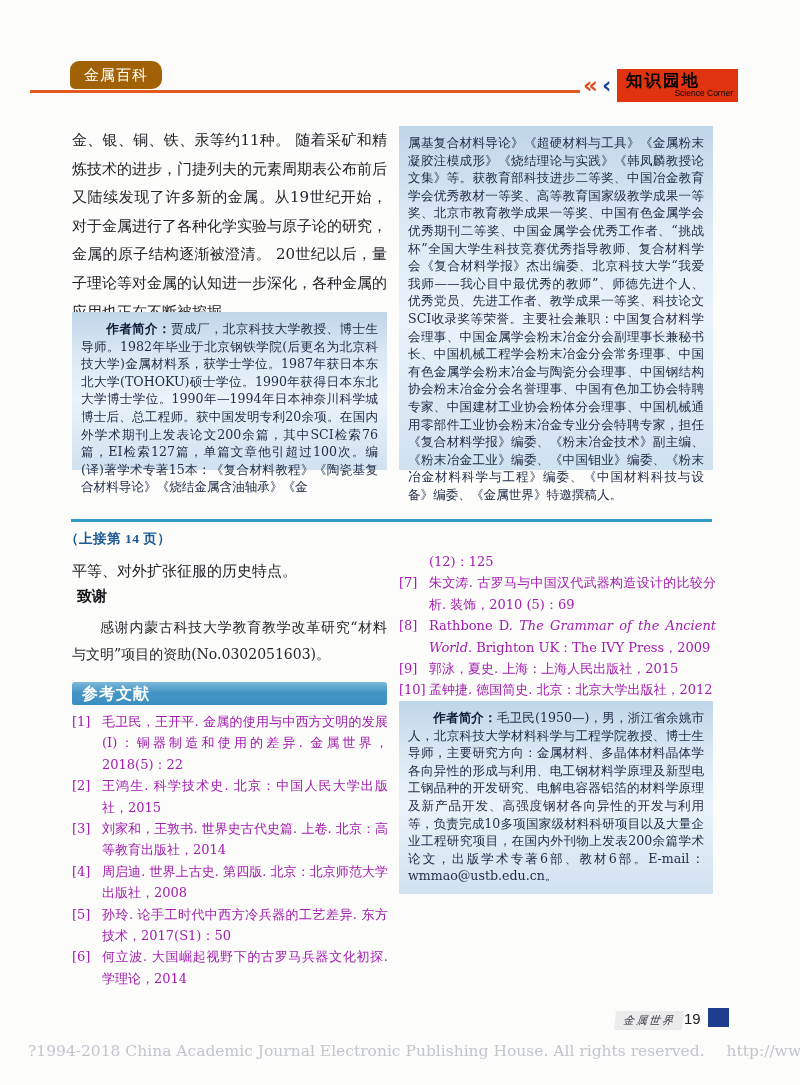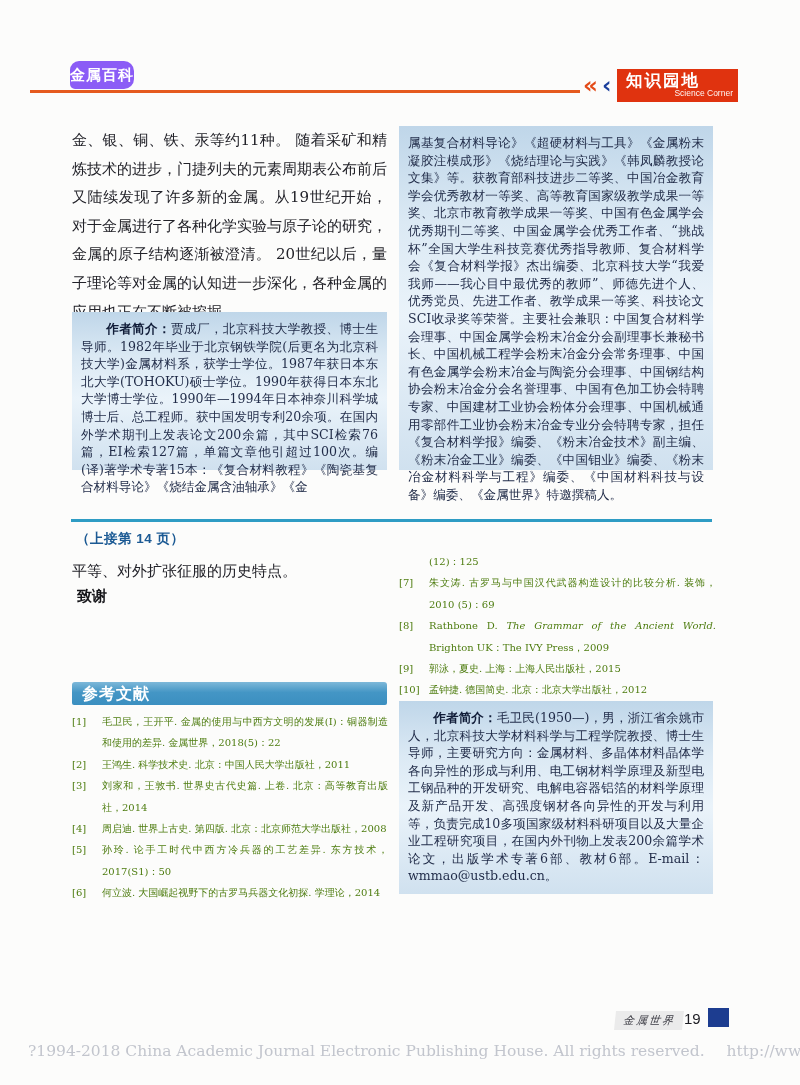--- a/index.html
+++ b/index.html
@@ -2,32 +2,32 @@
 <html><head>
 <meta charset="utf-8">
 <style>
   html,body{margin:0;padding:0;background:#ffffff;}
   #page{
     position:relative;width:800px;height:1085px;background:#fcfcfb;
     font-family:"DejaVu Serif",serif;color:#24242c;overflow:hidden;
   }
   
   .badge-left{
-    position:absolute;left:70px;top:61px;height:22px;padding:3px 0;
-    background:#8b5cf6;border-radius:9px 10px 10px 5px;
-    color:#fff;font-family:"Liberation Sans",sans-serif;font-weight:bold;
+    position:absolute;left:70px;top:61px;height:22px;padding:3px 14px;
+    background:#a16207;border-radius:9px 10px 10px 5px;
+    color:#fff;font-family:"Liberation Sans",sans-serif;font-weight:normal;
     font-size:15px;line-height:22px;letter-spacing:1px;
   }
   .header-line{position:absolute;left:30px;top:90px;width:550px;height:3px;background:#e55a1e;}
   .chev{position:absolute;top:72px;font-family:"DejaVu Sans",sans-serif;font-weight:bold;font-size:23px;}
   .chev-double{left:583px;color:#e34a18;}
   .chev-single{left:602px;color:#1b3f9c;}
   .badge-right{
     position:absolute;left:617px;top:69px;width:121px;height:33px;background:#e0330f;
-    color:#ffffff;font-family:"Liberation Sans",sans-serif;
+    color:#000000;font-family:"Liberation Sans",sans-serif;
   }
   .badge-right .t{display:block;font-size:16.5px;font-weight:bold;letter-spacing:2px;margin:3px 0 0 9px;line-height:17px;}
   .badge-right .s{display:block;font-size:8.5px;text-align:right;margin:-1px 5px 8px 0;opacity:.95;}
   
   .para{
     position:absolute;text-align:justify;color:#222229;
     font-size:15px;line-height:28.6px;
   }
   #para-top{left:72px;top:126px;width:315px;}
   .author-box{
@@ -36,36 +36,36 @@
     color:#1f2a47;font-size:12.6px;line-height:17.6px;text-align:justify;
   }
   .author-box .lbl{font-weight:bold;color:#101c38;}
   .indent{text-indent:2em;}
   #authorbox1{left:72px;top:312px;width:315px;height:158px;}
   #authorbox1cont{left:399px;top:126px;width:314px;height:344px;}
   #authorbox2{left:399px;top:701px;width:314px;height:193px;}
   
   .divider{position:absolute;left:71px;top:519px;width:641px;height:3px;background:#2e9cc4;}
   .cont-note{
-    position:absolute;left:76px;top:530px;color:#1c5a94;font-weight:bold;
-    font-size:13.5px;font-family:Liberation Sans, sans-serif;letter-spacing:.5px;
+    position:absolute;left:65px;top:530px;color:#1c5a94;font-weight:bold;
+    font-size:13.5px;font-family:Liberation Serif, serif;letter-spacing:.5px;
   }
   #para-cont{left:72px;top:557px;width:315px;}
   .ack-head{
     position:absolute;left:77px;top:587px;font-family:"Liberation Sans",sans-serif;
     font-weight:bold;font-size:15px;color:#151519;text-align:center;
   }
   #ack-para{left:72px;top:614px;width:315px;font-size:14px;line-height:27px;color:#25252c;}
   .ref-header{
     position:absolute;left:72px;top:682px;width:315px;height:23px;box-sizing:border-box;
     background:linear-gradient(180deg,#7db8d9 0%,#4496c5 45%,#3b8fc0 100%);
     border-radius:3px 3px 2px 2px;color:#fff;font-family:"Liberation Sans",sans-serif;
     font-weight:bold;font-size:16px;line-height:23px;padding-left:10px;letter-spacing:1px;
   }
-  .ref-list{position:absolute;font-size:10px;line-height:21.4px;color:#4d7c0f;}
+  .ref-list{position:absolute;font-size:13px;line-height:21.4px;color:#a21caf;}
   #refs-left{left:72px;top:711px;width:316px;}
   #refs-right{left:399px;top:551px;width:317px;}
   .ref-row{display:flex;}
   .ref-num{width:30px;flex-shrink:0;}
   .ref-text{flex:1;text-align:justify;}
   .ref-text em{font-style:italic;}
   
   .journal-logo{
     position:absolute;left:615px;top:1011px;background:#ebebeb;padding:2px 8px;
     font-style:italic;font-size:11px;color:#3d3d45;letter-spacing:2px;transform:skewX(-6deg);
@@ -101,31 +101,32 @@
     <span class="lbl">作者简介：</span><span>贾成厂，北京科技大学教授、博士生导师。1982年毕业于北京钢铁学院(后更名为北京科技大学)金属材料系，获学士学位。1987年获日本东北大学(TOHOKU)硕士学位。1990年获得日本东北大学博士学位。1990年—1994年日本神奈川科学城博士后、总工程师。获中国发明专利20余项。在国内外学术期刊上发表论文200余篇，其中SCI检索76篇，EI检索127篇，单篇文章他引超过100次。编(译)著学术专著15本：《复合材料教程》《陶瓷基复合材料导论》《烧结金属含油轴承》《金</span>
   </div>
 
   <div id="authorbox1cont" class="author-box">属基复合材料导论》《超硬材料与工具》《金属粉末凝胶注模成形》《烧结理论与实践》《韩凤麟教授论文集》等。获教育部科技进步二等奖、中国冶金教育学会优秀教材一等奖、高等教育国家级教学成果一等奖、北京市教育教学成果一等奖、中国有色金属学会优秀期刊二等奖、中国金属学会优秀工作者、“挑战杯”全国大学生科技竞赛优秀指导教师、复合材料学会《复合材料学报》杰出编委、北京科技大学“我爱我师——我心目中最优秀的教师”、师德先进个人、优秀党员、先进工作者、教学成果一等奖、科技论文SCI收录奖等荣誉。主要社会兼职：中国复合材料学会理事、中国金属学会粉末冶金分会副理事长兼秘书长、中国机械工程学会粉末冶金分会常务理事、中国有色金属学会粉末冶金与陶瓷分会理事、中国钢结构协会粉末冶金分会名誉理事、中国有色加工协会特聘专家、中国建材工业协会粉体分会理事、中国机械通用零部件工业协会粉末冶金专业分会特聘专家，担任《复合材料学报》编委、《粉末冶金技术》副主编、《粉末冶金工业》编委、《中国钼业》编委、《粉末冶金材料科学与工程》编委、《中国材料科技与设备》编委、《金属世界》特邀撰稿人。</div>
 
   <div class="divider"></div>
   <div class="cont-note">（上接第 14 页）</div>
 
   <div id="para-cont" class="para">平等、对外扩张征服的历史特点。</div>
   <div class="ack-head">致谢</div>
+  <div id="ack-para" class="para indent">感谢内蒙古科技大学教育教学改革研究“材料与文明”项目的资助(No.0302051603)。</div>
 
   <div class="ref-header">参考文献</div>
 
   <div id="refs-left" class="ref-list">
     <div class="ref-row">
       <span class="ref-num">[1]</span>
       <div class="ref-text">毛卫民，王开平. 金属的使用与中西方文明的发展(I)：铜器制造和使用的差异. 金属世界，2018(5)：22</div>
     </div>
     <div class="ref-row">
       <span class="ref-num">[2]</span>
-      <div class="ref-text">王鸿生. 科学技术史. 北京：中国人民大学出版社，2011</div>
+      <div class="ref-text">王鸿生. 科学技术史. 北京：中国人民大学出版社，2015</div>
     </div>
     <div class="ref-row">
       <span class="ref-num">[3]</span>
       <div class="ref-text">刘家和，王敦书. 世界史古代史篇. 上卷. 北京：高等教育出版社，2014</div>
     </div>
     <div class="ref-row">
       <span class="ref-num">[4]</span>
       <div class="ref-text">周启迪. 世界上古史. 第四版. 北京：北京师范大学出版社，2008</div>
     </div>
     <div class="ref-row">

